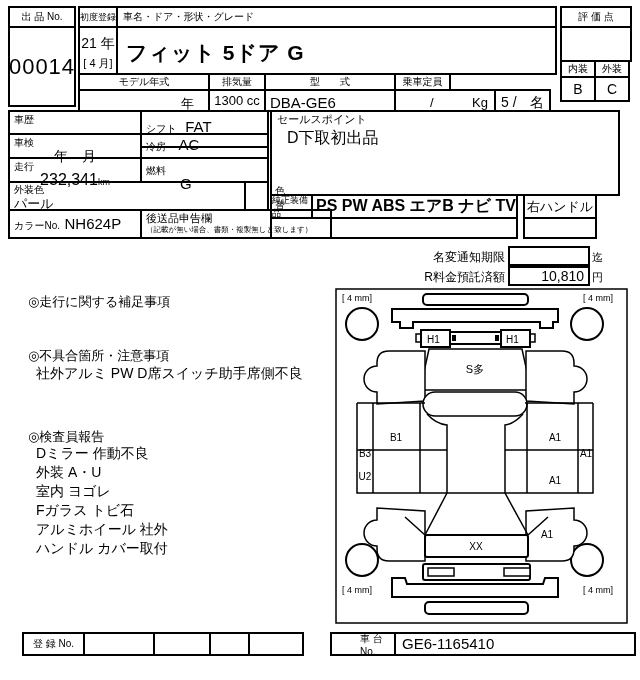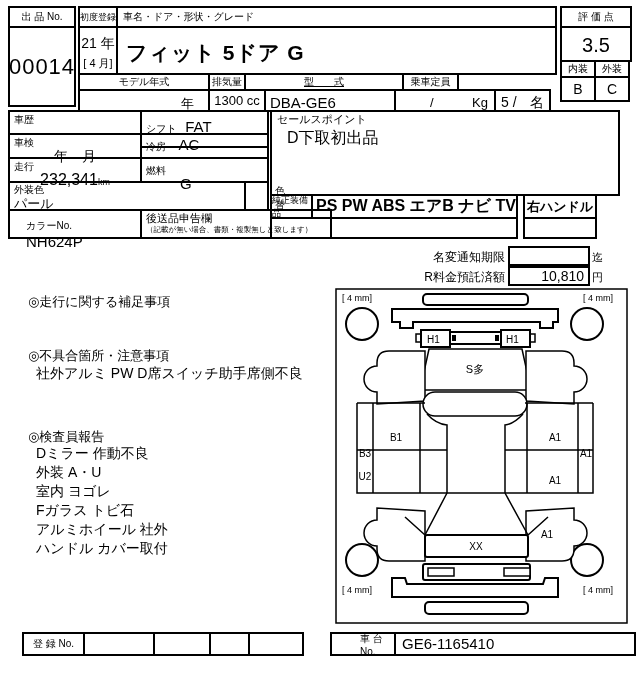--- a/index.html
+++ b/index.html
@@ -34,35 +34,34 @@
     </div>
   </div>
 
   <div class="abs b2" style="left:116px;top:6px;width:441px;height:69px;">
     <div style="height:18px;border-bottom:2px solid #000;font-size:10px;line-height:17px;padding-left:5px;">車名・ドア・形状・グレード</div>
     <div style="font-size:21px;letter-spacing:1px;padding:11px 0 0 8px;font-weight:bold;">フィット 5ドア  G</div>
   </div>
 
   <div class="abs b2" style="left:560px;top:6px;width:72px;height:56px;">
     <div class="cen" style="height:18px;border-bottom:2px solid #000;font-size:10px;">評 価 点</div>
-    <div class="cen" style="height:34px;font-size:20px;">3.5</div>
   </div>
   <div class="abs row" style="left:560px;top:60px;width:72px;height:18px;">
     <div class="cell b2 cen" style="width:36px;font-size:10px;">内装</div>
     <div class="cell b2 cen" style="width:36px;margin-left:-2px;font-size:10px;">外装</div>
   </div>
   <div class="abs row" style="left:560px;top:76px;width:72px;height:26px;">
     <div class="cell b2 cen" style="width:36px;font-size:14px;">B</div>
     <div class="cell b2 cen" style="width:36px;margin-left:-2px;font-size:14px;">C</div>
   </div>
 
   <div class="abs row" style="left:78px;top:73px;width:479px;height:18px;">
     <div class="cell b2 cen" style="width:132px;font-size:10px;">モデル年式</div>
-    <div class="cell b2 cen" style="width:38px;margin-left:-2px;font-size:10px;">排気量</div>
-    <div class="cell b2 cen" style="width:160px;margin-left:-2px;font-size:10px;text-decoration:underline;">型　　式</div>
+    <div class="cell b2 cen" style="width:58px;margin-left:-2px;font-size:10px;">排気量</div>
+    <div class="cell b2 cen" style="width:132px;margin-left:-2px;font-size:10px;">型　　式</div>
     <div class="cell b2 cen" style="width:57px;margin-left:-2px;font-size:10px;">乗車定員</div>
   </div>
 
   <div class="abs row" style="left:78px;top:89px;width:479px;height:23px;">
     <div class="cell b2" style="width:132px;font-size:13px;text-align:right;padding:4px 14px 0 0;">年</div>
     <div class="cell b2 cen" style="width:58px;margin-left:-2px;font-size:13px;">1300 cc</div>
     <div class="cell b2" style="width:132px;margin-left:-2px;font-size:15px;padding:3px 0 0 4px;">DBA-GE6</div>
     <div class="cell b2" style="width:102px;margin-left:-2px;font-size:13px;display:flex;justify-content:space-between;padding:4px 6px 0 34px;">
       <span>/</span>
       <span>Kg</span>
@@ -103,41 +102,41 @@
   </div>
 
   <div class="abs b2" style="left:8px;top:181px;width:238px;height:30px;padding:1px 4px;">
     <div class="lbl">外装色</div>
     <div style="font-size:13px;">パール</div>
   </div>
   <div class="abs b2" style="left:244px;top:181px;width:25px;height:30px;">
     <div style="font-size:10px;text-align:center;padding-top:1px;padding-left:29px;">色替</div>
   </div>
 
-  <div class="abs b2" style="left:8px;top:209px;width:134px;height:30px;padding:4px 16px;">
+  <div class="abs b2" style="left:8px;top:209px;width:134px;height:30px;padding:4px 4px;">
     <span class="lbl">カラーNo.</span>
     <span style="font-size:15px;">NH624P</span>
   </div>
   <div class="abs b2" style="left:140px;top:209px;width:192px;height:30px;padding:1px 4px;">
     <div class="lbl11">後送品申告欄</div>
     <div style="font-size:7.5px;">（記載が無い場合、書類・複製無しと致します）</div>
   </div>
 
   <div class="abs b2" style="left:270px;top:110px;width:350px;height:86px;padding:1px 5px;">
     <div class="lbl11">セールスポイント</div>
     <div style="font-size:16px;padding:2px 0 0 10px;">D下取初出品</div>
   </div>
 
   <div class="abs b2" style="left:270px;top:194px;width:248px;height:45px;">
     <div class="row" style="height:21px;border-bottom:2px solid #000;">
       <div class="cen" style="width:58px;border-right:2px solid #000;font-size:9px;">純正装備品</div>
       <div style="font-size:16px;font-weight:bold;line-height:19px;padding-left:3px;white-space:nowrap;">PS PW ABS エアB ナビ TV</div>
     </div>
   </div>
-  <div class="abs b2" style="left:523px;top:194px;width:74px;height:45px;font-weight:bold;">
+  <div class="abs b2" style="left:523px;top:194px;width:74px;height:45px;">
     <div class="cen" style="height:21px;border-bottom:2px solid #000;font-size:13px;">右ハンドル</div>
   </div>
 
   <div class="abs" style="left:370px;top:249px;width:135px;text-align:right;font-size:12px;">名変通知期限</div>
   <div class="abs b2" style="left:508px;top:246px;width:82px;height:20px;text-align:right;font-size:13px;line-height:16px;padding-right:3px;"></div>
   <div class="abs" style="left:592px;top:250px;font-size:11px;">迄</div>
 
   <div class="abs" style="left:370px;top:269px;width:135px;text-align:right;font-size:12px;">R料金預託済額</div>
   <div class="abs b2" style="left:508px;top:266px;width:82px;height:20px;text-align:right;font-size:14px;line-height:16px;padding-right:4px;">10,810</div>
   <div class="abs" style="left:592px;top:270px;font-size:11px;">円</div>

